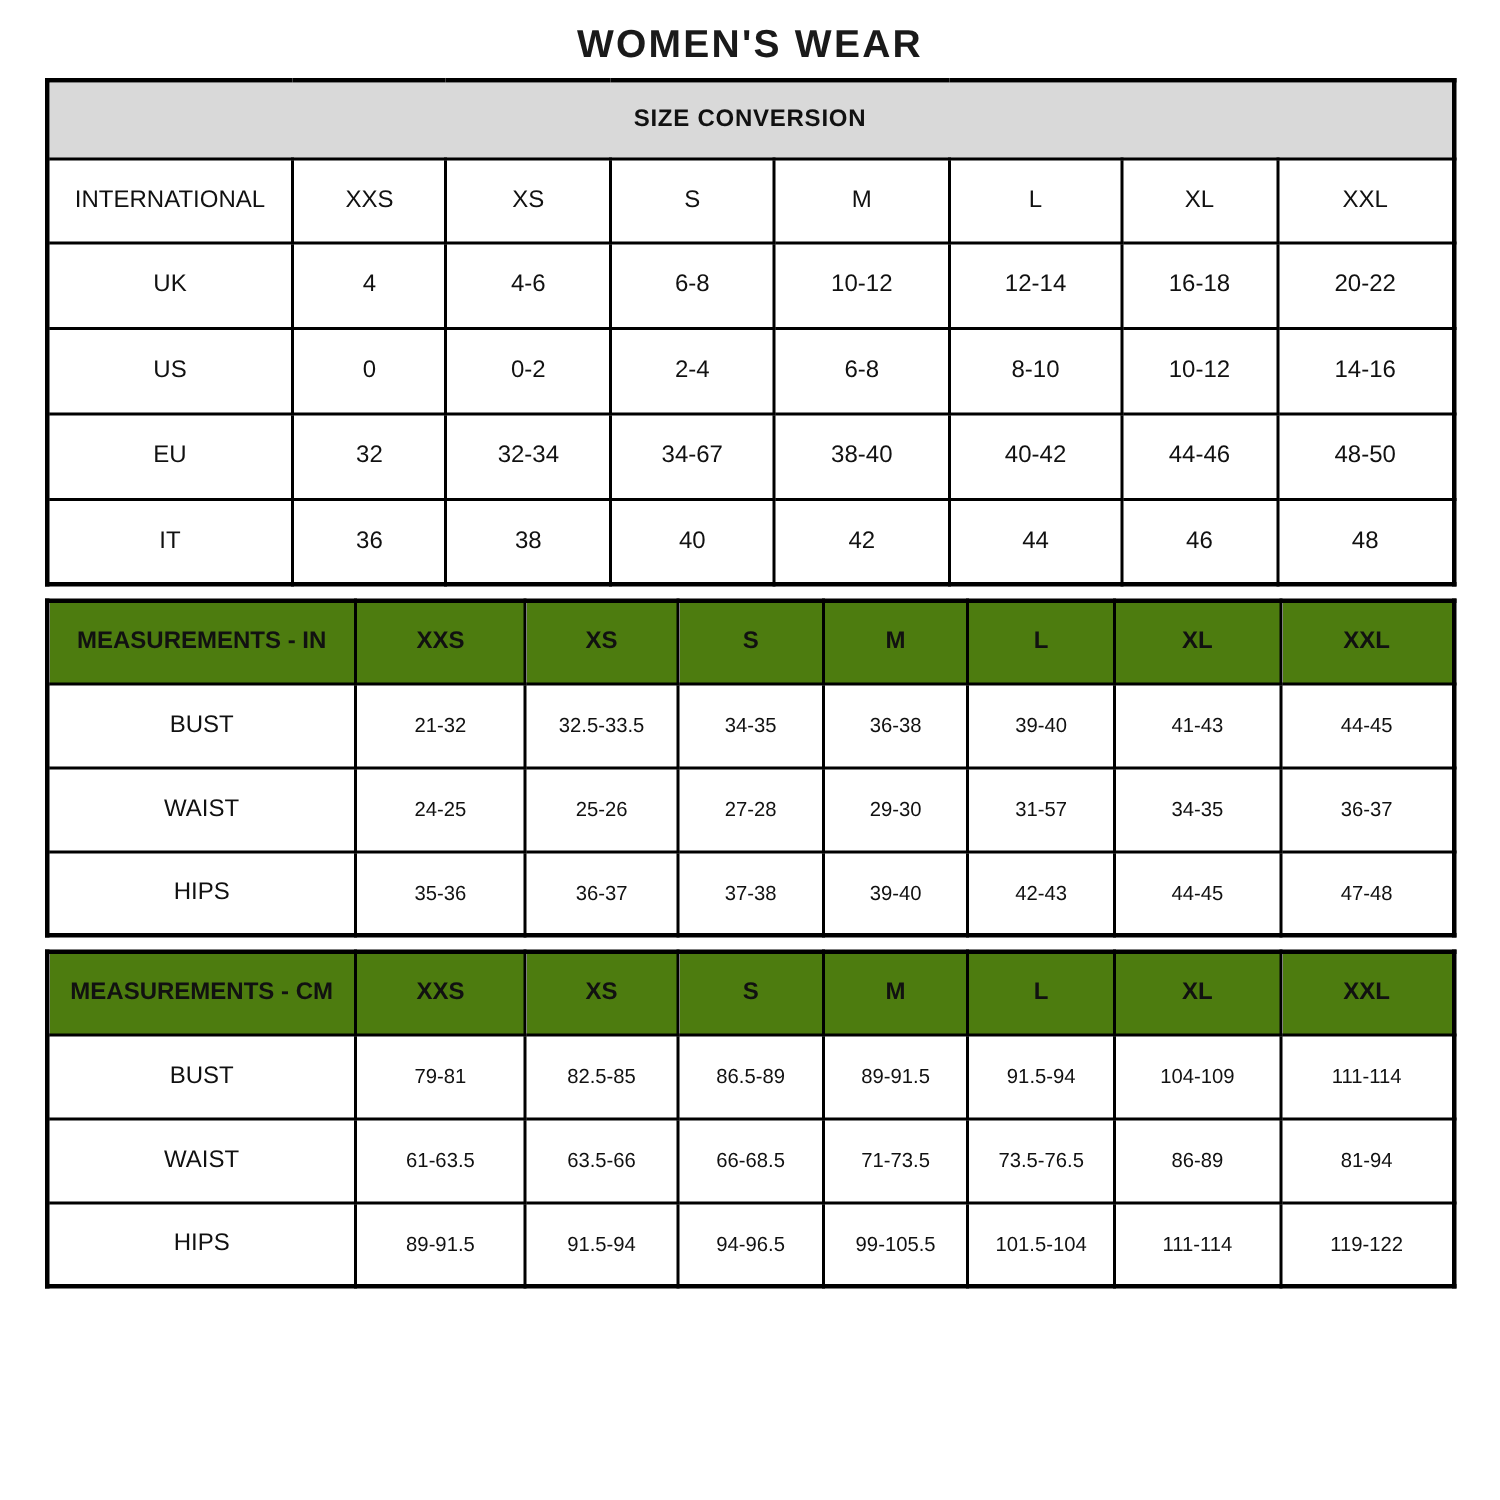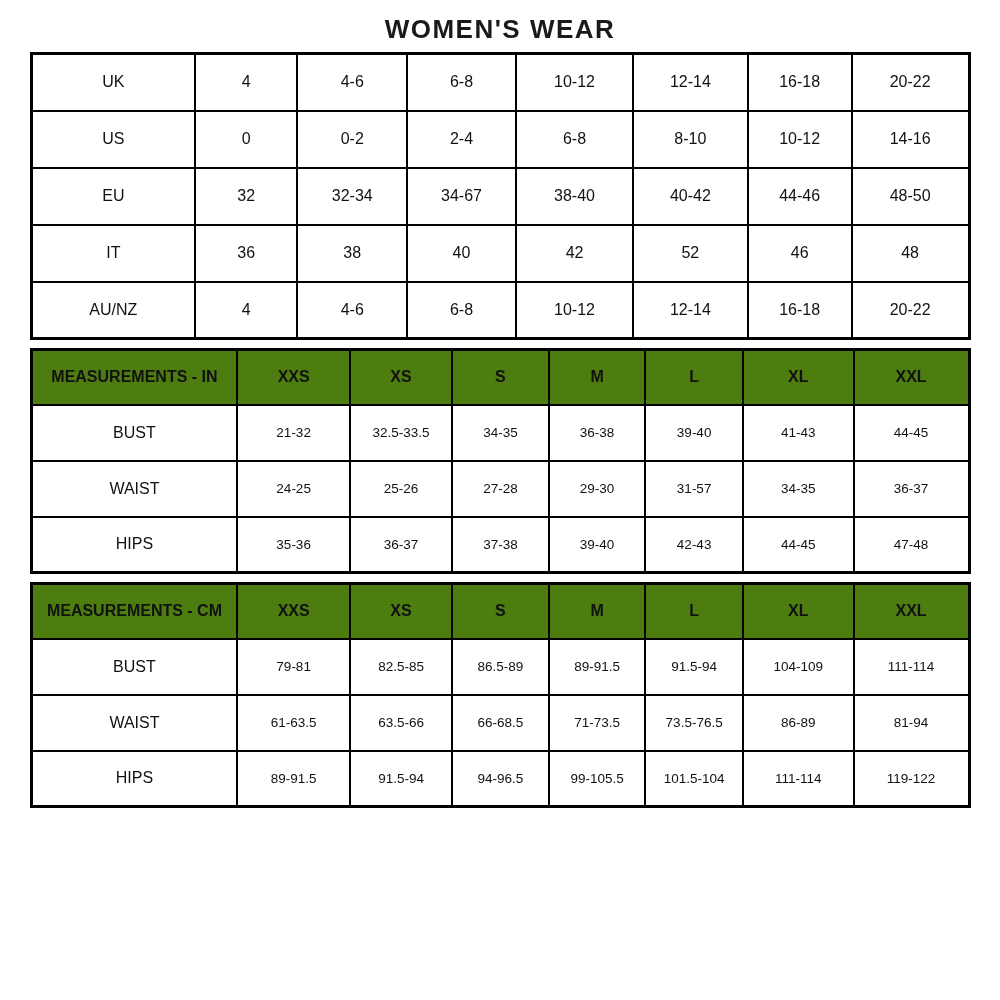--- a/index.html
+++ b/index.html
@@ -64,20 +64,33 @@
     <col style="width:17.5%">
       <col style="width:10.9%">
       <col style="width:11.7%">
       <col style="width:11.6%">
     <col style="width:12.5%">
       <col style="width:12.2%">
       <col style="width:11.1%">
       <col style="width:12.5%">
   </colgroup>
   <tbody>
+    <tr class="caption-row">
+      <th colspan="8">SIZE CONVERSION</th>
+    </tr>
+    <tr class="cols-row">
+      <td>INTERNATIONAL</td>
+      <td>XXS</td>
+      <td>XS</td>
+      <td>S</td>
+      <td>M</td>
+      <td>L</td>
+      <td>XL</td>
+      <td>XXL</td>
+    </tr>
     <tr class="data-row">
       <td class="row-label">UK</td>
       <td>4</td>
       <td>4-6</td>
       <td>6-8</td>
       <td>10-12</td>
       <td>12-14</td>
       <td>16-18</td>
       <td>20-22</td>
     </tr>
@@ -100,33 +113,23 @@
       <td>40-42</td>
       <td>44-46</td>
       <td>48-50</td>
     </tr>
     <tr class="data-row">
       <td class="row-label">IT</td>
       <td>36</td>
       <td>38</td>
       <td>40</td>
       <td>42</td>
-      <td>52</td>
+      <td>44</td>
       <td>46</td>
       <td>48</td>
-    </tr>
-    <tr class="data-row">
-      <td class="row-label">AU/NZ</td>
-      <td>4</td>
-      <td>4-6</td>
-      <td>6-8</td>
-      <td>10-12</td>
-      <td>12-14</td>
-      <td>16-18</td>
-      <td>20-22</td>
     </tr>
   </tbody>
 </table>
 
 <table class="chart t-meas">
   <colgroup>
     <col style="width:22%">
       <col style="width:12%">
       <col style="width:10.9%">
       <col style="width:10.3%">

